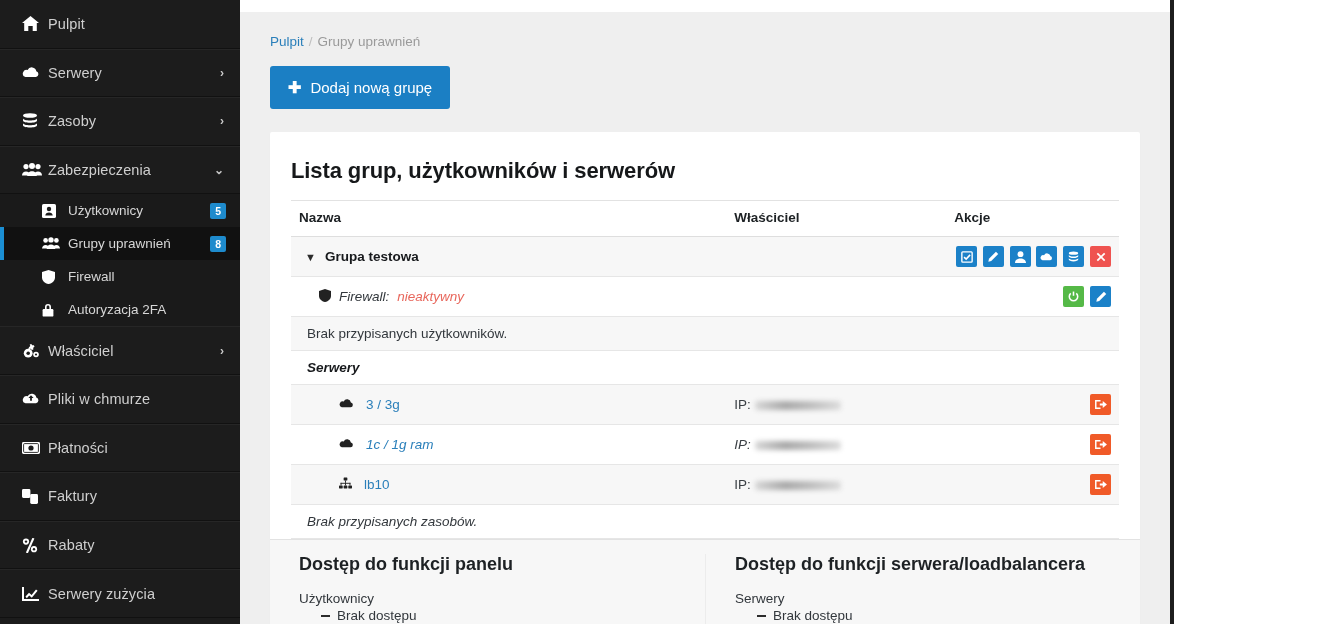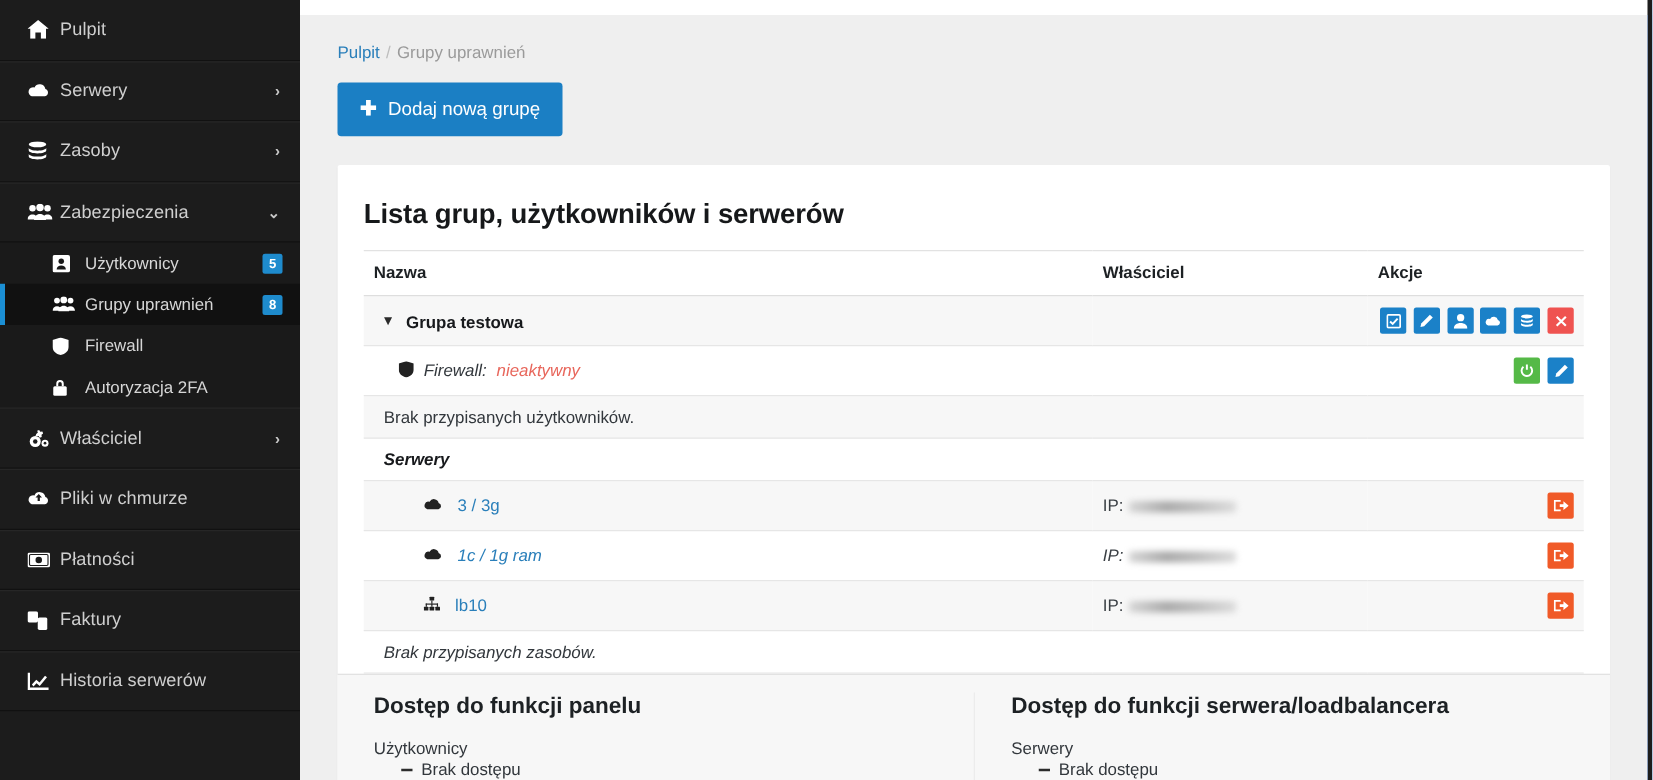--- a/index.html
+++ b/index.html
@@ -4,22 +4,22 @@
 <style>
   * { box-sizing: border-box; margin: 0; padding: 0; }
   html, body {
     width: 1322px; height: 624px;
     overflow: hidden;
     font-family: "Liberation Sans", sans-serif;
     background: #ffffff;
   }
   #app {
     position: relative;
-    width: 1322px; height: 624px;
-    background: #3b82f6;
+    width: 1174px; height: 624px;
+    background: #ef4444;
     overflow: hidden;
   }
 
   
   .topstrip {
     position: absolute;
     left: 240px; top: 0; right: 0;
     height: 12px;
     background: #ffffff;
   }
@@ -416,29 +416,41 @@
     <div class="nav-item">
       <span class="ic">
         <svg width="16" height="15" viewBox="0 0 16 15" fill="currentColor">
           <path d="M0 1.4A1.4 1.4 0 0 1 1.4 0H7a1.4 1.4 0 0 1 1.4 1.4v6.2A1.4 1.4 0 0 1 7 9H1.4A1.4 1.4 0 0 1 0 7.6z"></path>
           <path d="M9.6 5h5A1.4 1.4 0 0 1 16 6.4v7.2A1.4 1.4 0 0 1 14.6 15h-5a1.4 1.4 0 0 1-1.4-1.4V6.4A1.4 1.4 0 0 1 9.6 5z"></path>
         </svg>
       </span>
       <span class="lbl">Faktury</span>
     </div>
 
+    <div class="nav-item">
+      <span class="ic">
+        <svg width="16" height="15" viewBox="0 0 16 15" fill="currentColor">
+          <circle cx="4" cy="3.6" r="3.1"></circle>
+            <circle cx="4" cy="3.6" r="1.2" fill="#1c1c1c"></circle>
+          <circle cx="12" cy="11.2" r="3.1"></circle>
+            <circle cx="12" cy="11.2" r="1.2" fill="#1c1c1c"></circle>
+          <rect x="7.1" y="-0.6" width="2.1" height="16.2" transform="rotate(24 8 7.5)"></rect>
+        </svg>
+      </span>
+      <span class="lbl">Rabaty</span>
+    </div>
 
     <div class="nav-item">
       <span class="ic">
         <svg width="17" height="14" viewBox="0 0 17 14" fill="currentColor">
           <path d="M0 0h2v12h15v2H0z"></path>
           <path d="M3.5 9.5 7 5.8l2.6 2.2L14 2.6l1.6 1.2-5.8 7-2.6-2.2-2.4 2.6z"></path>
         </svg>
       </span>
-      <span class="lbl">Historia serwerów</span>
+      <span class="lbl">Serwery zużycia</span>
     </div>
   </nav>
 
   <div class="main">
 
     <div class="breadcrumb">
       <a>Pulpit</a><span class="sep">/</span><span>Grupy uprawnień</span>
     </div>
 
     <button class="btn-primary">

